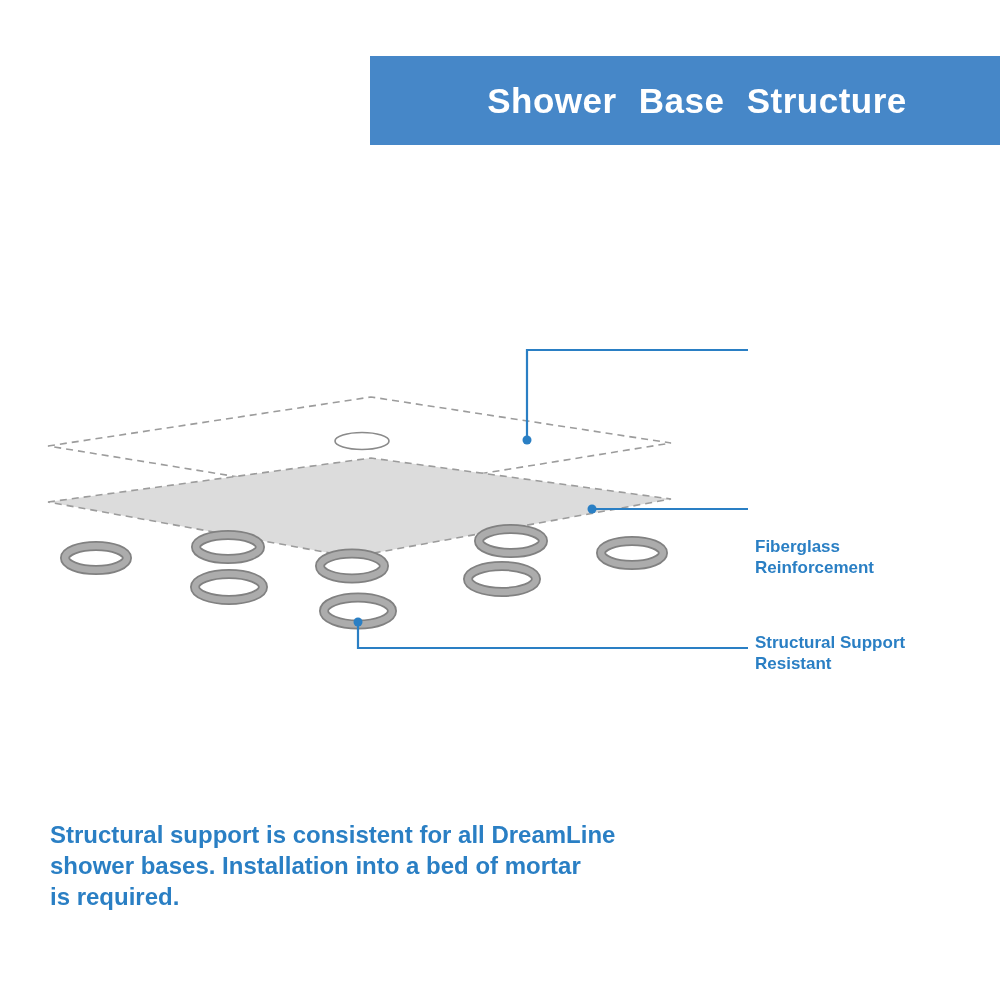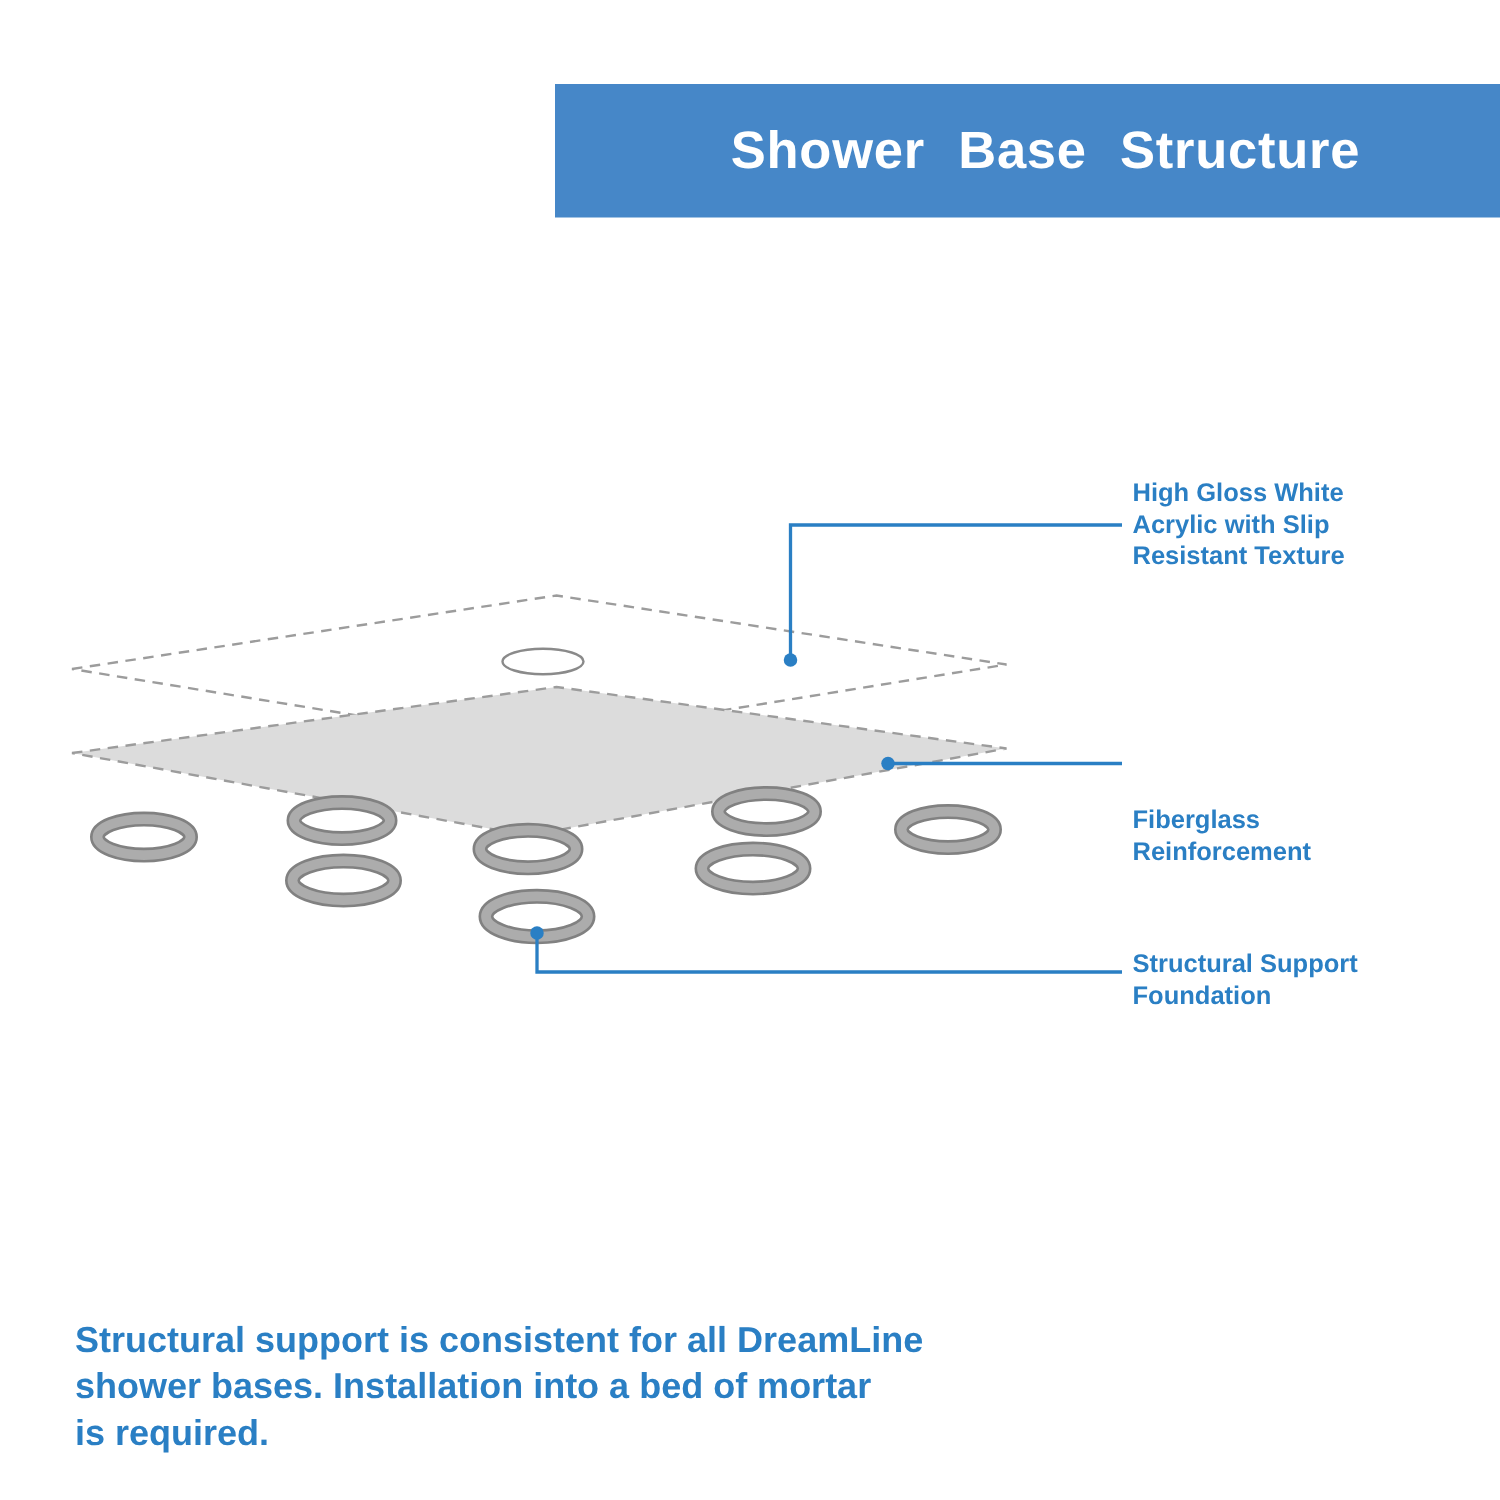--- a/index.html
+++ b/index.html
@@ -79,21 +79,21 @@
     font-size: 17px;
     line-height: 21px;
     white-space: pre-line;
   }
   .callout-acrylic { left: 755px; top: 318px; }
   .callout-fiberglass { left: 755px; top: 489px; margin-top: 47px; }
   .callout-foundation { left: 755px; top: 632px; }
   .footer-note {
     position: absolute;
     left: 50px;
-    top: 878px;
+    top: 819px;
     margin: 0;
     color: var(--accent-blue, #2a7fc4);
     font-weight: bold;
     font-size: 24px;
     line-height: 31px;
     white-space: pre-line;
   }
 </style>
 </head>
 <body>
@@ -147,25 +147,22 @@
     <polyline class="connector" points="748,350 527,350 527,437"></polyline>
     <circle class="connector-dot" cx="527" cy="440" r="4.5"></circle>
 
     <polyline class="connector" points="748,509 592,509"></polyline>
     <circle class="connector-dot" cx="592" cy="509" r="4.5"></circle>
 
     <polyline class="connector" points="358,624 358,648 748,648"></polyline>
     <circle class="connector-dot" cx="358" cy="622" r="4.5"></circle>
   </svg>
 
-  <div class="callout callout-acrylic">High Gloss White
-Acrylic with Slip
-Resistant Texture</div>
   <div class="callout callout-fiberglass">Fiberglass
 Reinforcement</div>
   <div class="callout callout-foundation">Structural Support
-Foundation</div>
+Resistant</div>
 
   <p class="footer-note">Structural support is consistent for all DreamLine
 shower bases. Installation into a bed of mortar
 is required.</p>
 
 </div>
 
 </body></html>

